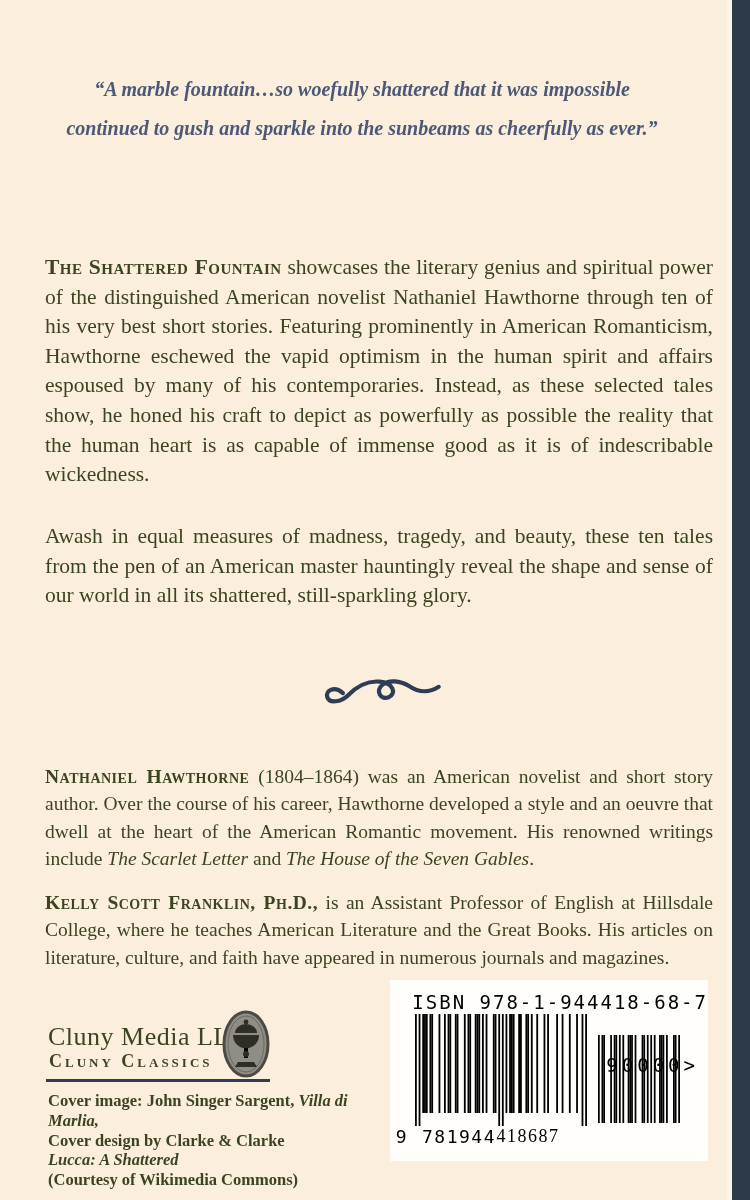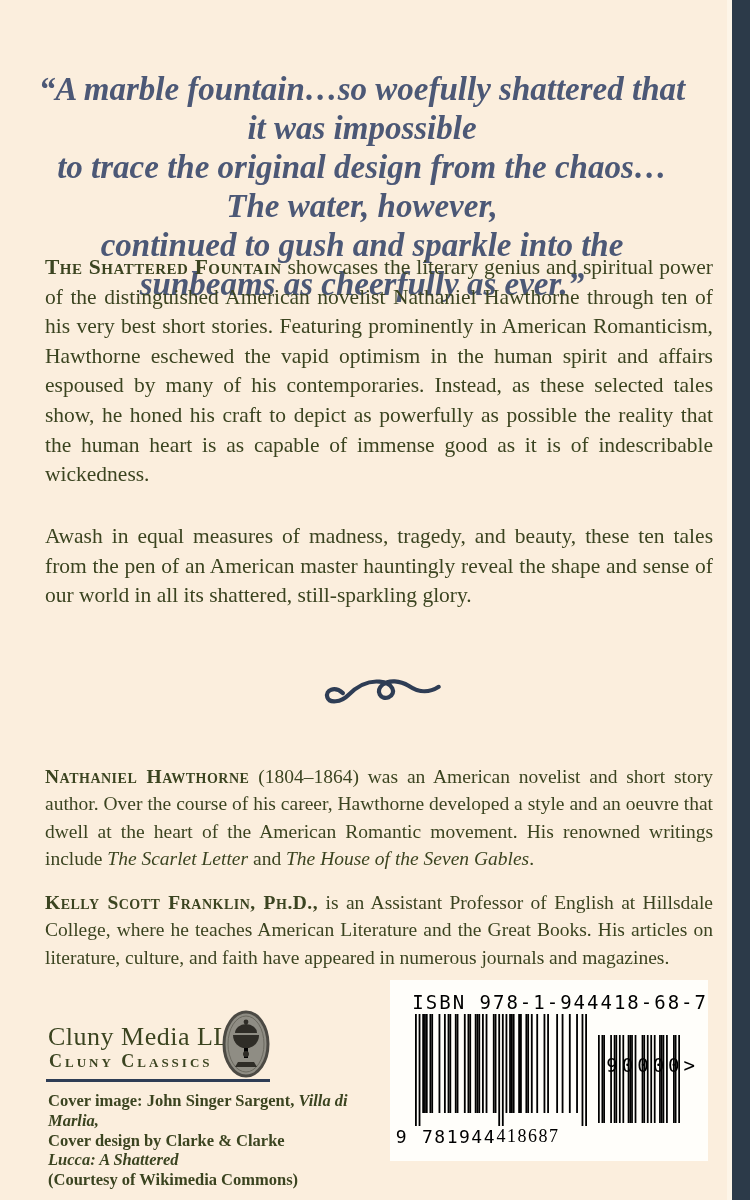--- a/index.html
+++ b/index.html
@@ -11,21 +11,21 @@
   .spine-highlight {
     position:absolute; top:0; right:18px; width:5px; height:1200px;
     background:rgba(255,250,240,.6);
   }
   .spine {
     position:absolute; top:0; right:0; width:18px; height:1200px;
   }
   .quote {
     position:absolute; top:70px; left:30px; width:664px;
     text-align:center; font-style:italic;
-    font-size:33px; line-height:39px; font-weight:600;
+    font-size:20px; line-height:39px; font-weight:600;
   }
   .body-par {
     position:absolute; left:45px; width:668px;
     font-size:21.5px; line-height:29.6px; text-align:justify;
   }
   .p1 { top:253px; }
   .p2 { top:522px; }
   .lead-caps { font-variant:small-caps; font-weight:700; letter-spacing:.5px; }
   .bio {
     position:absolute; left:45px; width:668px;
@@ -77,21 +77,20 @@
 </head>
 <body>
 
 <div class="page" style="background: rgb(251, 238, 221);">
 
   <div class="spine-highlight"></div>
   <div class="spine" id="spine" style="background: rgb(44, 58, 73);"></div>
 
   <div class="quote" id="quote" style="color: rgb(76, 88, 118);">
     <div>“A marble fountain…so woefully shattered that it was impossible</div>
-    <div>to trace the original design from the chaos… The water, however,</div>
     <div>continued to gush and sparkle into the sunbeams as cheerfully as ever.”</div>
   </div>
 
   <div class="body-par p1" id="p1" style="color: rgb(59, 68, 32);"><span class="lead-caps">The Shattered Fountain</span><span> showcases the literary genius and spiritual power of the distinguished American novelist Nathaniel Hawthorne through ten of his very best short stories. Featuring prominently in American Romanticism, Hawthorne eschewed the vapid optimism in the human spirit and affairs espoused by many of his contemporaries. Instead, as these selected tales show, he honed his craft to depict as powerfully as possible the reality that the human heart is as capable of immense good as it is of indescribable wickedness.</span></div>
 
   <div class="body-par p2" id="p2" style="color: rgb(59, 68, 32);"><span>Awash in equal measures of madness, tragedy, and beauty, these ten tales from the pen of an American master hauntingly reveal the shape and sense of our world in all its shattered, still-sparkling glory.</span></div>
 
   <div class="flourish-wrap">
     <svg id="flourish" width="125" height="50" viewBox="0 0 120 40" fill="none">
       <path d="M 22 22 C 14 15, 5 19, 7 26 C 9 32, 20 31, 27 24 C 36 15, 46 10, 57 11

